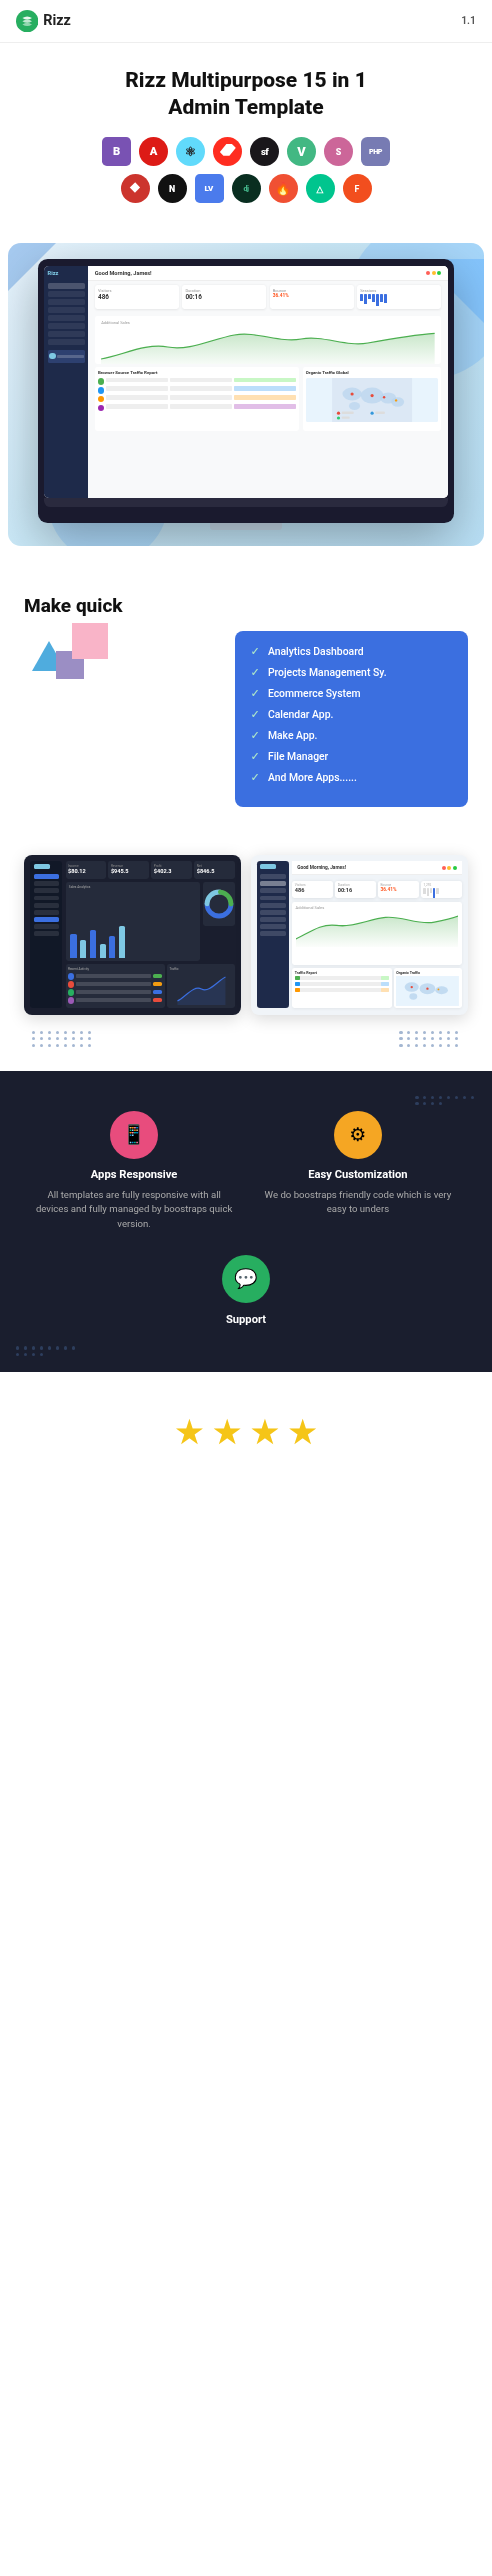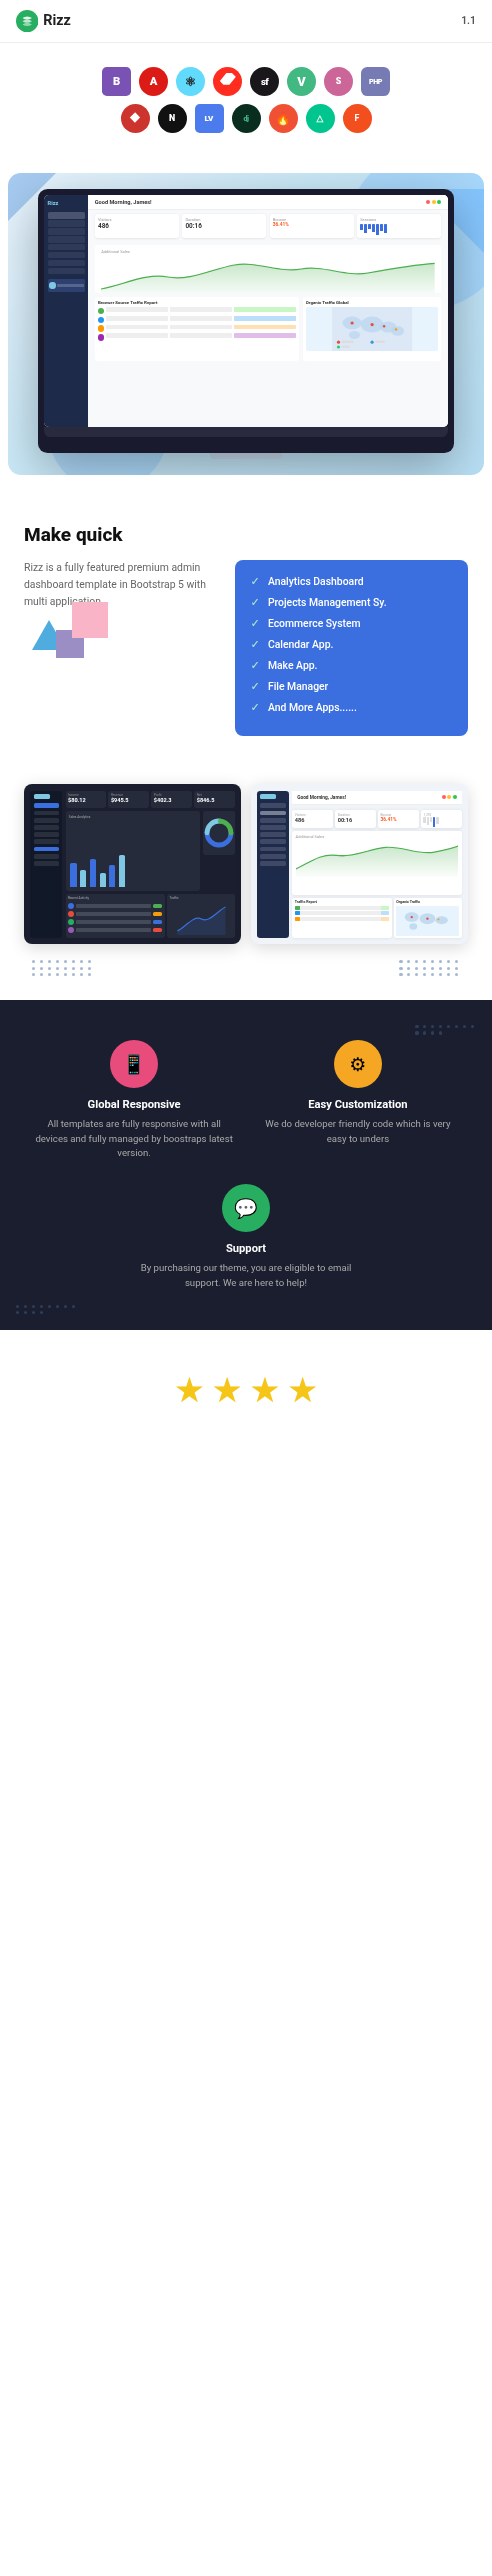--- a/index.html
+++ b/index.html
@@ -642,20 +642,24 @@
       <path d="M8 10 Q14 6 20 10 Q14 14 8 10Z" fill="#fff" opacity="0.9"></path>
       <path d="M8 14 Q14 10 20 14 Q14 18 8 14Z" fill="#fff" opacity="0.7"></path>
       <path d="M8 18 Q14 14 20 18 Q14 22 8 18Z" fill="#fff" opacity="0.5"></path>
     </svg>
     <span>Rizz</span>
   </div>
   <span class="version-badge">1.1</span>
 </div>
 
 <div class="hero">
+  <h1>
+    <span>Rizz Multipurpose 15 in 1</span><br>
+    <span>Admin Template</span>
+  </h1>
 
   <div class="tech-icons">
     <div class="tech-icon ti-b">B</div>
     <div class="tech-icon ti-ng">A</div>
     <div class="tech-icon ti-react" style="font-size:12.8px;">⚛</div>
     <div class="tech-icon ti-laravel">
       <svg width="16" height="16" viewBox="0 0 24 24" fill="white">
           <path d="M23.26 5.26l-5.01-4.97a.74.74 0 00-.52-.29H9.77c-.19 0-.38.1-.5.26L.13 11.48a.74.74 0 000 .97l5 5.01c.14.14.33.22.53.22h7.96c.2 0 .39-.08.53-.22l9.1-11.22a.74.74 0 000-.98z"></path>
         </svg>
     </div>
@@ -819,21 +823,20 @@
     <div style="width:72px;height:6.4px;background:#c5d8e8;border-radius:0 0 3.2px 3.2px;margin:0 auto;"></div>
   </div>
 </div>
 
 <div class="business-section">
   <h2>
     <span>Make quick</span><br>
   </h2>
   <div class="business-content">
     <div class="business-left">
-      <p class="business-description">Rizz is a fully featured premium admin dashboard template in Bootstrap 5 with multi application.</p>
       <div class="decorative-shapes">
         <div class="shape-blue"></div>
         <div class="shape-purple"></div>
         <div class="shape-pink"></div>
       </div>
     </div>
     <div class="business-right">
       <div class="features-card">
         <div class="feature-item">
           <span class="feature-check">✓</span>
@@ -1152,36 +1155,35 @@
         <div class="dot-grid-dot" style="background:#4a6fa5;opacity:0.4;"></div>
     </div>
   </div>
 
 
   <div class="features-grid">
     <div class="feature-block">
       <div class="feature-icon-circle fi-pink">
         <span style="font-size:19px;">📱</span>
       </div>
-      <h3>Global Responsive</h3>
-      <p>All templates are fully responsive with all devices and fully managed by boostraps latest version.</p>
+      <h3>Apps Responsive</h3>
+      <p>All templates are fully responsive with all devices and fully managed by boostraps quick version.</p>
     </div>
     <div class="feature-block">
       <div class="feature-icon-circle fi-yellow">
         <span style="font-size:19px;">⚙</span>
       </div>
       <h3>Easy Customization</h3>
-      <p>We do developer friendly code  which is very easy to unders</p>
+      <p>We do boostraps friendly code  which is very easy to unders</p>
     </div>
     <div class="feature-block support">
       <div class="feature-icon-circle fi-green">
         <span style="font-size:19px;">💬</span>
       </div>
       <h3>Support</h3>
-      <p>By purchasing our theme, you are eligible to email support. We are here to help!</p>
     </div>
   </div>
 </div>
 
 <div class="thanks-section">
   <div class="stars-row">
     <span class="star">★</span>
     <span class="star">★</span>
     <span class="star">★</span>
     <span class="star">★</span>

